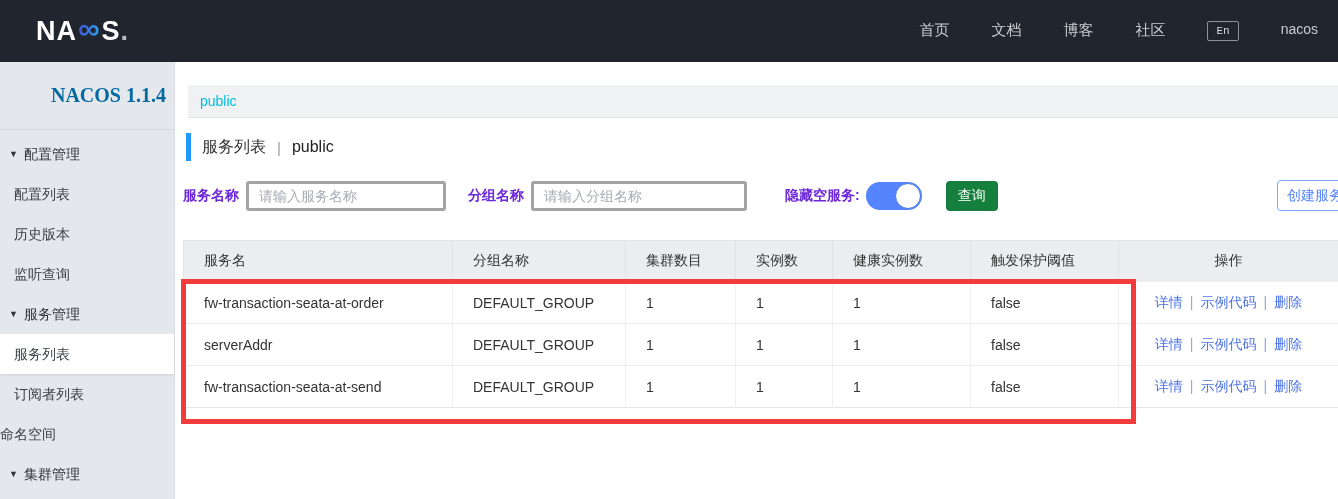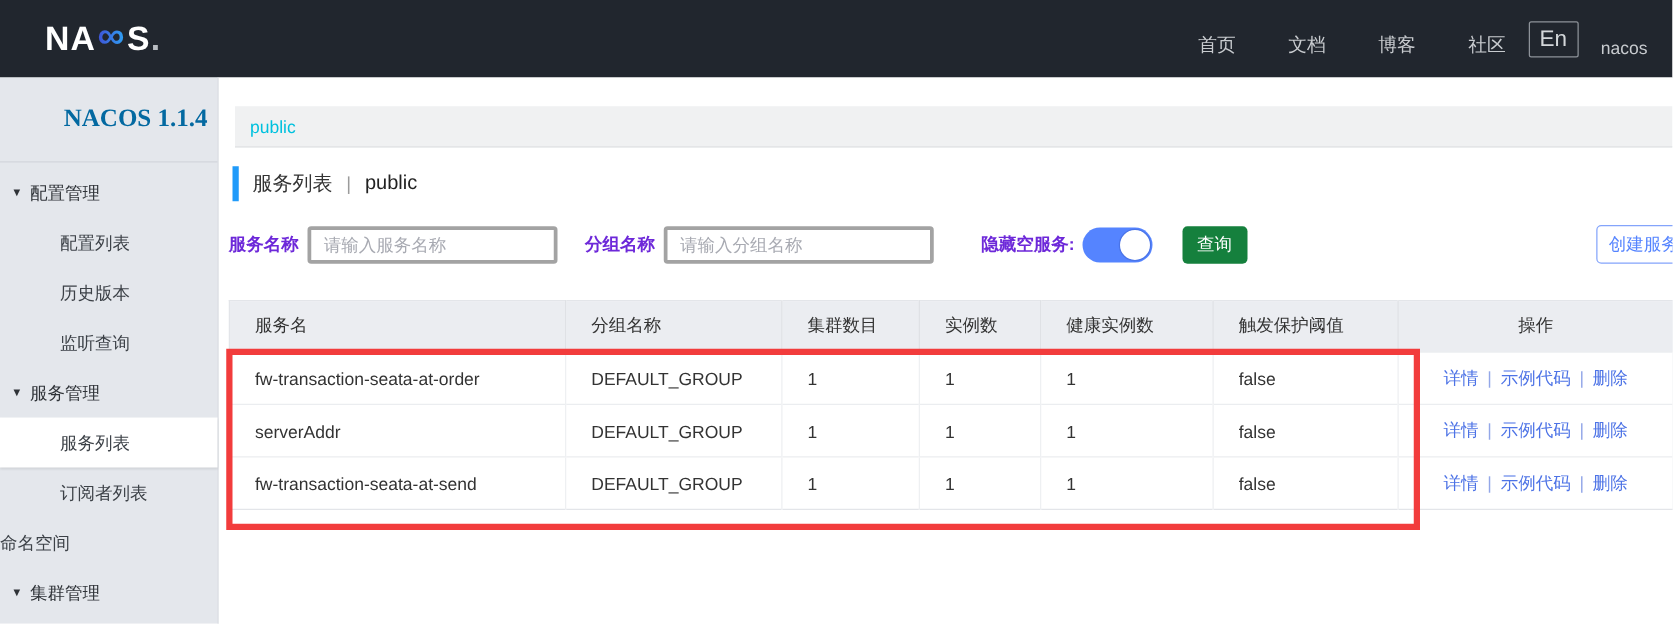--- a/index.html
+++ b/index.html
@@ -17,44 +17,44 @@
     position:absolute; top:0; left:0; width:1338px; height:62px;
     background:#21262e; display:flex; align-items:center;
   }
   .logo { margin-left:36px; font-size:27px; font-weight:bold; color:#fff; letter-spacing:1px; display:flex; align-items:center; }
   .logo .inf {
     font-size:1.12em; line-height:0.8; margin:0 1px; padding-bottom: 4px;
     background:linear-gradient(90deg,#3f51d6,#2ea6f5);
     -webkit-background-clip:text; background-clip:text; color:transparent;
   }
   .logo .dot { color:#b9bdc2; }
-  .top-nav { margin-left:auto; margin-right:20px; display:flex; align-items:flex-end; gap:18px; }
+  .top-nav { margin-left:auto; margin-right:20px; display:flex; align-items:flex-start; gap:42px; }
   .nav-item { color:#c8cbcf; font-size:15px; cursor:pointer; }
   .lang-btn {
-    color:#d4d7da; font-size:18px; border:1px solid #8d9299;
-    border-radius:2px; padding:3px 8px; cursor:pointer; background:transparent;
+    color:#d4d7da; font-size:11px; border:1px solid #8d9299;
+    border-radius:2px; padding:3px 8px; cursor:pointer; background:transparent;font-family:Liberation Mono, monospace;
   }
   .username { color:#c8cbcf; font-size:14px; cursor:pointer; }
 
   
   .sidebar {
     position:absolute; top:62px; left:0; width:175px; height:437px;
     background:#e4e7ec; border-right:1px solid #d9dce1;
   }
   .side-version {
     height:68px; display:flex; align-items:center; justify-content:center;
     font-family:"Liberation Serif", serif; font-weight:bold; font-size:20px; color:#0369a1;
     border-bottom:1px solid #d2d6db;
     padding-left:43px;
   }
   .side-menu { padding-top:4px; }
   .side-item { position:relative; height:40px; line-height:40px; font-size:14px; cursor:pointer; }
   .side-item.group { padding-left:24px; color:#2f3338; }
   .side-item.top   { color:#3c4147; }
-  .side-item.sub   { padding-left:48px; color:#3c4147; }
+  .side-item.sub   { padding-left:14px; color:#3c4147; }
   .side-item .caret {
     position:absolute; left:9px; top:0; font-size:9px; color:#2f3338; line-height:40px;
   }
   .side-item.selected { background:#fff; box-shadow:0 1px 2px rgba(0,0,0,0.10); }
   .side-item.selected::before {
     content:""; position:absolute; left:0; top:6px; width:0; height:0;
     border-top:5px solid transparent; border-bottom:5px solid transparent;
   }
 
   

